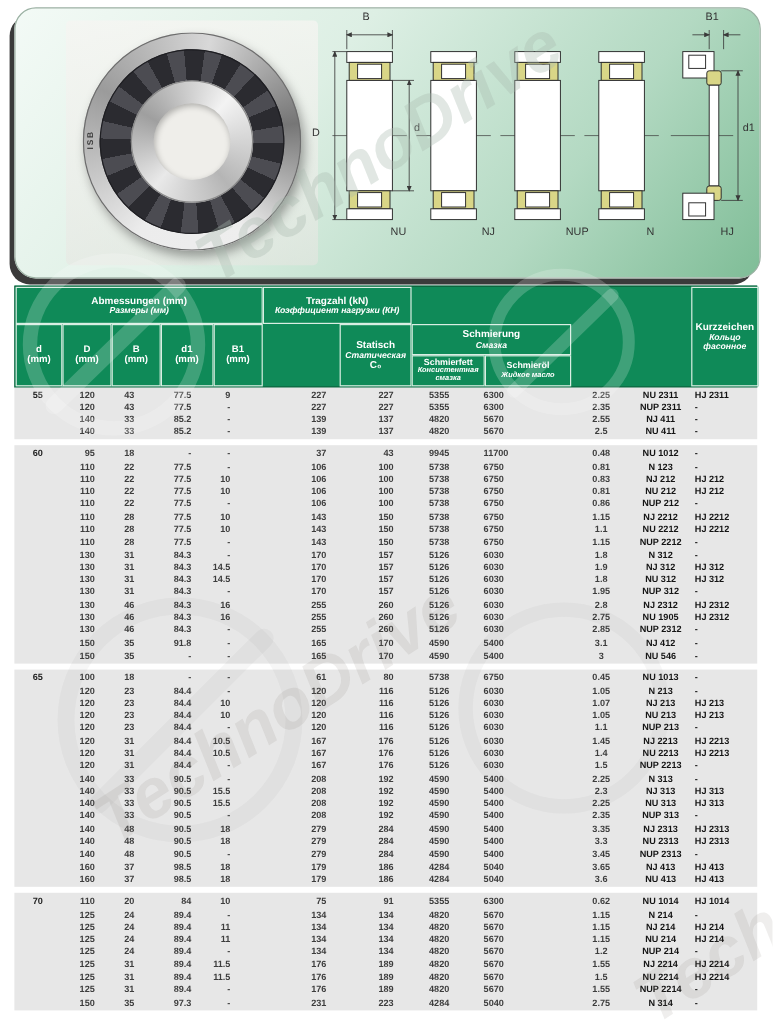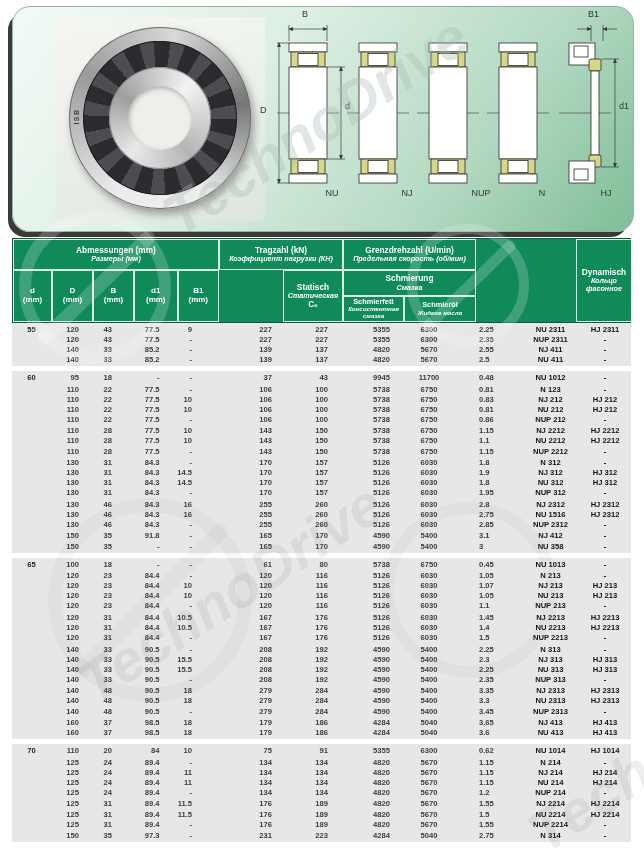--- a/index.html
+++ b/index.html
@@ -58,25 +58,25 @@
   .trow{display:grid;grid-template-columns:var(--cols);height:10.1px;align-items:center;
         font-size:7.6px;font-weight:bold;color:#3d3d3d;}
   .cell{line-height:1;white-space:nowrap;}
   .c0{text-align:center;color:#222;}
   .c1{text-align:right;padding-right:13px;}
   .c2{text-align:right;padding-right:21px;}
   .c3{text-align:right;padding-right:17px;}
   .c4{text-align:right;padding-right:26px;}
   .c5{text-align:right;padding-right:10px;}
   .c6{text-align:right;padding-right:14px;}
-  .c7{text-align:right;padding-right:13px;}
-  .c8{text-align:center;padding-right:20px;}
-  .c9{text-align:left;padding-left:4px;}
+  .c7{text-align:center;padding-right:13px;}
+  .c8{text-align:left;padding-right:20px;}
+  .c9{text-align:center;padding-left:4px;}
   .c10{text-align:center;padding-left:3px;color:#141414;}
-  .c11{text-align:center;padding-left:4px;color:#141414;}
+  .c11{text-align:left;padding-left:4px;color:#141414;}
 </style>
 </head>
 <body>
 
 <div class="page">
 
   <div class="panel">
     <div class="photo">
       <div class="b-outer">
         <div class="b-cage"></div>
@@ -161,24 +161,20 @@
   <div class="dtable">
     <div class="thead">
       <div class="hc" style="grid-column:1/6;grid-row:1">
         <div class="de">Abmessungen (mm)</div>
         <div class="ru">Размеры (мм)</div>
       </div>
       <div class="hc" style="grid-column:6/8;grid-row:1">
         <div class="de">Tragzahl (kN)</div>
         <div class="ru">Коэффициент нагрузки (КН)</div>
       </div>
-      <div class="hc" style="grid-column:8/10;grid-row:1">
-        <div class="de">Grenzdrehzahl (U/min)</div>
-        <div class="ru">Предельная скорость (об/мин)</div>
-      </div>
 
       <div class="hc dims" style="grid-column:1;grid-row:2/4">
         <div class="de">d</div>
         <div class="de">(mm)</div>
       </div>
       <div class="hc dims" style="grid-column:2;grid-row:2/4">
         <div class="de">D</div>
         <div class="de">(mm)</div>
       </div>
       <div class="hc dims" style="grid-column:3;grid-row:2/4">
@@ -207,21 +203,21 @@
       <div class="hc small" style="grid-column:8;grid-row:3">
         <div class="de">Schmierfett</div>
         <div class="ru">Консистентная смазка</div>
       </div>
       <div class="hc small" style="grid-column:9;grid-row:3">
         <div class="de">Schmieröl</div>
         <div class="ru">Жидкое масло</div>
       </div>
 
       <div class="hc" style="grid-column:12;grid-row:1/4">
-        <div class="de">Dynamisch</div>
+        <div class="de">Kurzzeichen</div>
         <div class="ru">Кольцо</div>
         <div class="ru">фасонное</div>
       </div>
     </div>
 
     <div class="tbody">
         <div class="block">
           <div class="rowgroup">
             <div class="trow">
               <div class="cell c0">55</div>
@@ -477,21 +473,21 @@
               <div class="cell c0"></div>
               <div class="cell c1">130</div>
               <div class="cell c2">46</div>
               <div class="cell c3">84.3</div>
               <div class="cell c4">16</div>
               <div class="cell c5">255</div>
               <div class="cell c6">260</div>
               <div class="cell c7">5126</div>
               <div class="cell c8">6030</div>
               <div class="cell c9">2.75</div>
-              <div class="cell c10">NU 1516</div>
+              <div class="cell c10">NU 1905</div>
               <div class="cell c11">HJ 2312</div>
             </div>
             <div class="trow">
               <div class="cell c0"></div>
               <div class="cell c1">130</div>
               <div class="cell c2">46</div>
               <div class="cell c3">84.3</div>
               <div class="cell c4">-</div>
               <div class="cell c5">255</div>
               <div class="cell c6">260</div>
@@ -521,21 +517,21 @@
               <div class="cell c0"></div>
               <div class="cell c1">150</div>
               <div class="cell c2">35</div>
               <div class="cell c3">-</div>
               <div class="cell c4">-</div>
               <div class="cell c5">165</div>
               <div class="cell c6">170</div>
               <div class="cell c7">4590</div>
               <div class="cell c8">5400</div>
               <div class="cell c9">3</div>
-              <div class="cell c10">NU 358</div>
+              <div class="cell c10">NU 546</div>
               <div class="cell c11">-</div>
             </div>
           </div>
         </div>
         <div class="block">
           <div class="rowgroup">
             <div class="trow">
               <div class="cell c0">65</div>
               <div class="cell c1">100</div>
               <div class="cell c2">18</div>

